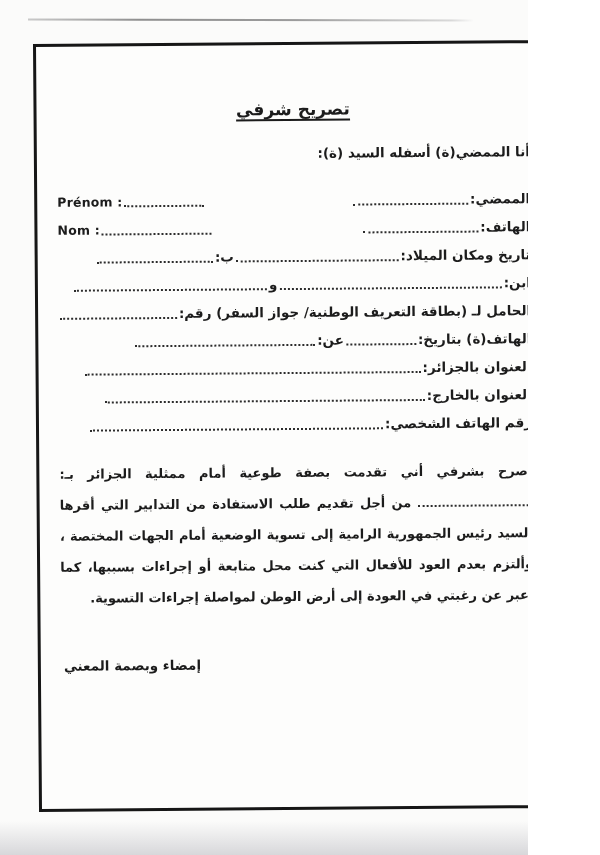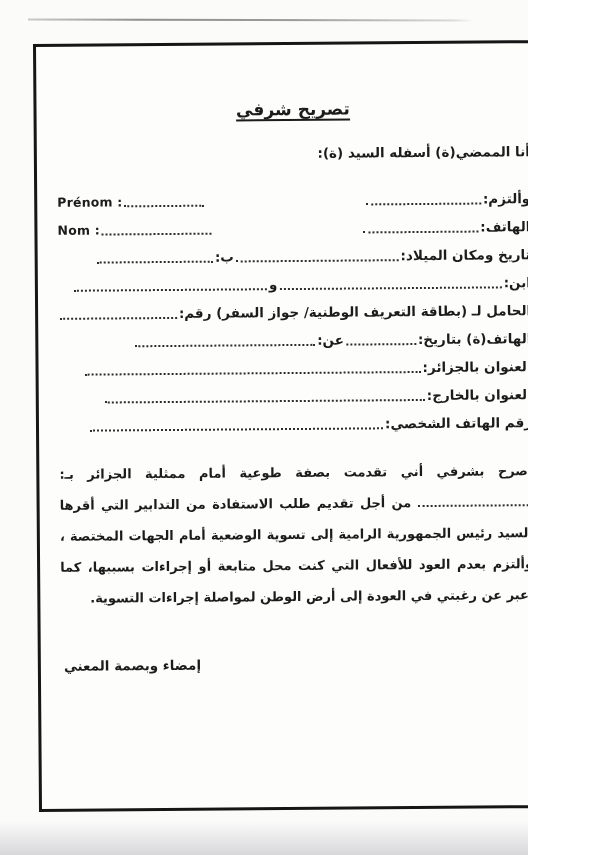--- a/index.html
+++ b/index.html
@@ -148,21 +148,21 @@
   <div class="frame">
     <div class="frame-content">
 
       <div class="doc-title">تصريح شرفي</div>
 
       <div class="intro">أنا الممضي(ة) أسفله السيد (ة):</div>
 
       <div class="fields">
 
         <div class="field-row">
-          <span class="label">وألتزم:</span>
+          <span class="label">الممضي:</span>
           <span class="dots w115"></span>
           <span class="spacer"></span>
           <span class="fr-group">
             <span class="label">Prénom :</span>
             <span class="dots w80"></span>
           </span>
         </div>
 
         <div class="field-row">
           <span class="label">الهاتف:</span>

